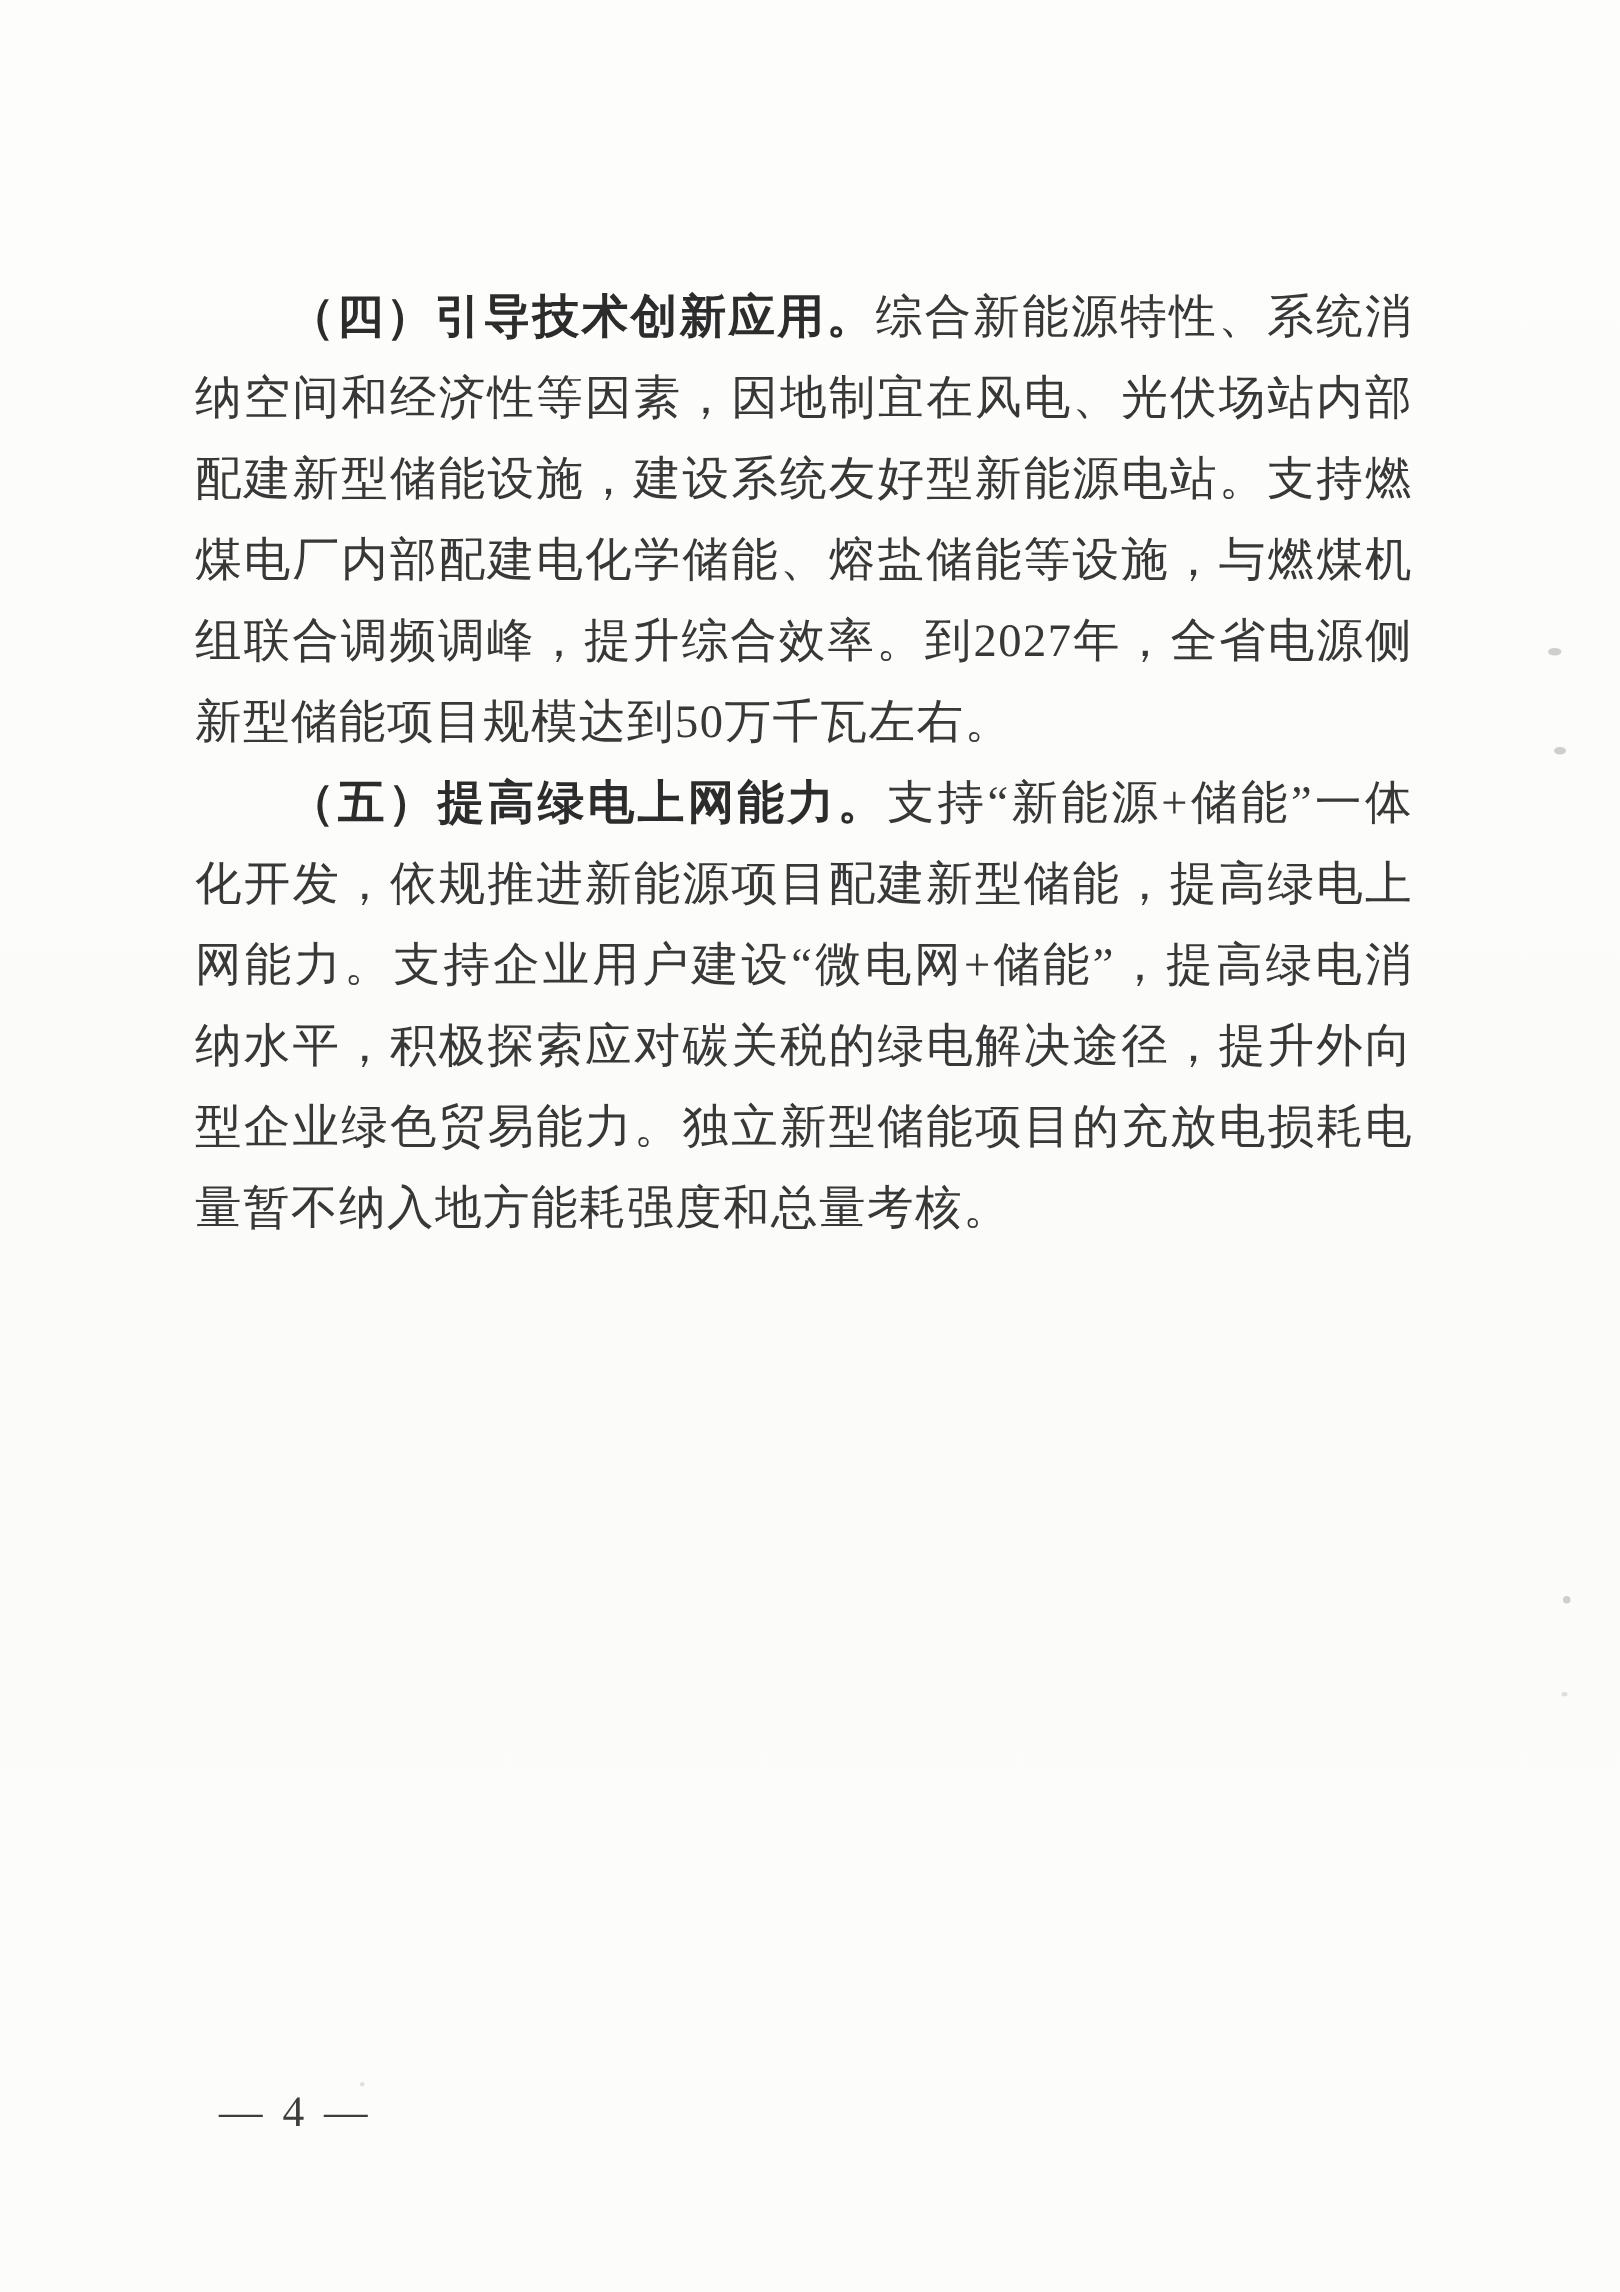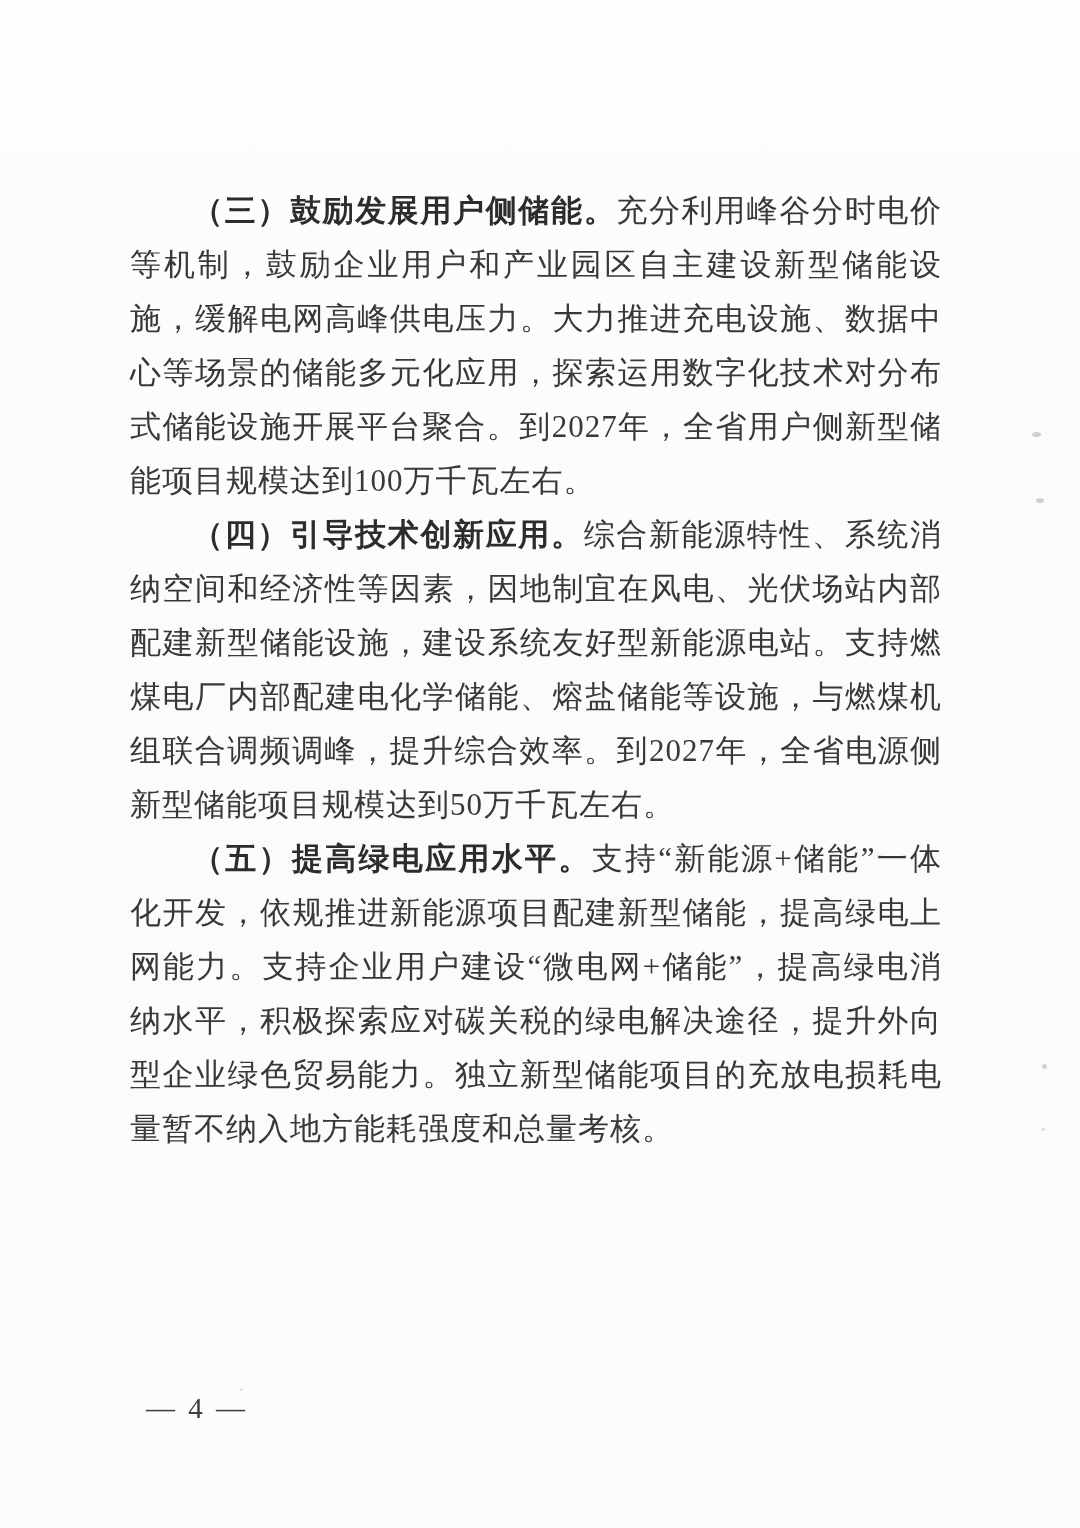--- a/index.html
+++ b/index.html
@@ -58,25 +58,24 @@
   .speck-4 { left: 1041px; top: 1128px; width: 4px;  height: 3px; opacity: 0.3; }
   .speck-5 { left: 240px;  top: 1388px; width: 3px;  height: 3px; opacity: 0.3; }
 </style>
 </head>
 <body>
 
 <div class="page">
 
   <div class="content">
 
-    <p class="para"><span class="heading">（三）鼓励发展用户侧储能。</span><span class="body-text">充分利用峰谷分时电价等机制，鼓励企业用户和产业园区自主建设新型储能设施，缓解电网高峰供电压力。大力推进充电设施、数据中心等场景的储能多元化应用，探索运用数字化技术对分布式储能设施开展平台聚合。到2027年，全省用户侧新型储能项目规模达到100万千瓦左右。</span></p>
 
     <p class="para"><span class="heading">（四）引导技术创新应用。</span><span class="body-text">综合新能源特性、系统消纳空间和经济性等因素，因地制宜在风电、光伏场站内部配建新型储能设施，建设系统友好型新能源电站。支持燃煤电厂内部配建电化学储能、熔盐储能等设施，与燃煤机组联合调频调峰，提升综合效率。到2027年，全省电源侧新型储能项目规模达到50万千瓦左右。</span></p>
 
-    <p class="para"><span class="heading">（五）提高绿电应用水平。</span><span class="body-text">支持“新能源+储能”一体化开发，依规推进新能源项目配建新型储能，提高绿电上网能力。支持企业用户建设“微电网+储能”，提高绿电消纳水平，积极探索应对碳关税的绿电解决途径，提升外向型企业绿色贸易能力。独立新型储能项目的充放电损耗电量暂不纳入地方能耗强度和总量考核。</span></p>
+    <p class="para"><span class="heading">（五）提高绿电上网能力。</span><span class="body-text">支持“新能源+储能”一体化开发，依规推进新能源项目配建新型储能，提高绿电上网能力。支持企业用户建设“微电网+储能”，提高绿电消纳水平，积极探索应对碳关税的绿电解决途径，提升外向型企业绿色贸易能力。独立新型储能项目的充放电损耗电量暂不纳入地方能耗强度和总量考核。</span></p>
 
 
   </div>
 
   <div class="page-number">— 4 —</div>
 
   <div class="scan-speck speck-1"></div>
   <div class="scan-speck speck-2"></div>
   <div class="scan-speck speck-3"></div>
   <div class="scan-speck speck-4"></div>

